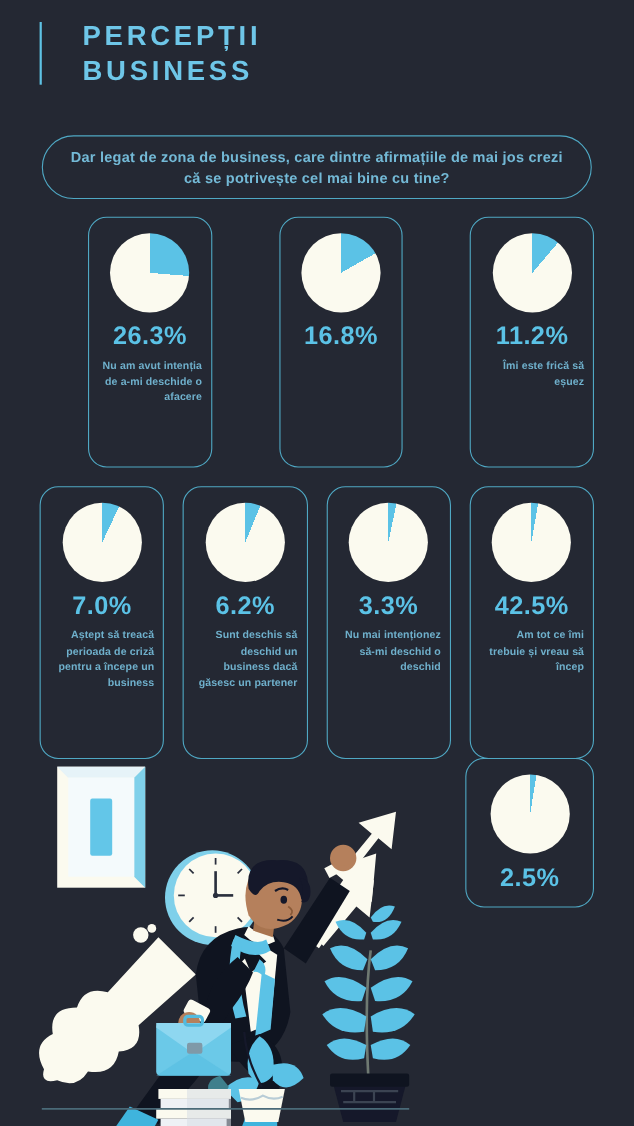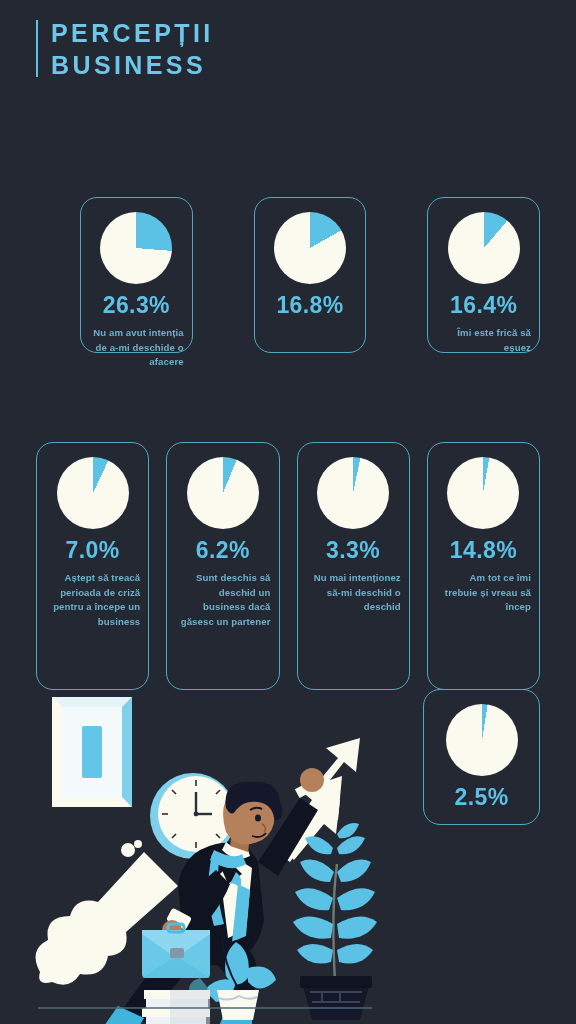--- a/index.html
+++ b/index.html
@@ -14,21 +14,21 @@
     width: 576px; height: 1024px;
     background: #242833;
   }
 
   
   .header {
     position: absolute;
     left: 36px; top: 18px;
     display: flex;
     align-items: stretch;
-    gap: 13px;
+    gap: 37px;
   }
   .header-rule {
     width: 2px;
     background: #5ec2e4;
     flex: 0 0 2px;
     margin-top: 2px;
     margin-bottom: 4px;
   }
   .header-title {
     color: #6ec6e8;
@@ -74,21 +74,21 @@
 
   .card {
     width: 117px;
     border: 1.3px solid #4fa8c4;
     border-radius: 17px;
     padding: 14px 8px 14px;
     display: flex;
     flex-direction: column;
     align-items: center;
   }
-  .card.r1 { height: 156px; margin-left: 44px; }
+  .card.r1 { height: 228px; margin-left: 44px; }
   .card.r2 { height: 248px; }
 
   .card-solo {
     position: absolute;
     left: 423px; top: 689px;
     width: 117px; height: 136px;
     border: 1.3px solid #4fa8c4;
     border-radius: 17px;
     padding: 14px 8px;
     display: flex;
@@ -130,34 +130,37 @@
 <body>
 
 <div class="page">
 
   <div class="header">
     <div class="header-rule"></div>
     <div class="header-title">PERCEPȚII
 BUSINESS</div>
   </div>
 
+  <div class="question-pill">
+    <div class="question-text">Dar legat de zona de business, care dintre afirmațiile de mai jos crezi că se potrivește cel mai bine cu tine?</div>
+  </div>
 
   <div class="row row-1">
     <div class="card r1">
       <div class="pie" style="background: conic-gradient(rgb(91, 194, 230) 0deg, rgb(91, 194, 230) 94.68deg, rgb(251, 250, 239) 94.68deg, rgb(251, 250, 239) 360deg);"></div>
       <div class="pct">26.3%</div>
       <div class="label">Nu am avut intenția de a-mi deschide o afacere</div>
     </div>
     <div class="card r1">
       <div class="pie" style="background: conic-gradient(rgb(91, 194, 230) 0deg, rgb(91, 194, 230) 60.48deg, rgb(251, 250, 239) 60.48deg, rgb(251, 250, 239) 360deg);"></div>
       <div class="pct">16.8%</div>
     </div>
     <div class="card r1">
       <div class="pie" style="background: conic-gradient(rgb(91, 194, 230) 0deg, rgb(91, 194, 230) 40.32deg, rgb(251, 250, 239) 40.32deg, rgb(251, 250, 239) 360deg);"></div>
-      <div class="pct">16.4%</div>
+      <div class="pct">11.2%</div>
       <div class="label">Îmi este frică să eșuez</div>
     </div>
   </div>
 
   <div class="row row-2">
     <div class="card r2">
       <div class="pie" style="background: conic-gradient(rgb(91, 194, 230) 0deg, rgb(91, 194, 230) 25.2deg, rgb(251, 250, 239) 25.2deg, rgb(251, 250, 239) 360deg);"></div>
       <div class="pct">7.0%</div>
       <div class="label">Aștept să treacă perioada de criză pentru a începe un business</div>
     </div>
@@ -166,21 +169,21 @@
       <div class="pct">6.2%</div>
       <div class="label">Sunt deschis să deschid un business dacă găsesc un partener</div>
     </div>
     <div class="card r2">
       <div class="pie" style="background: conic-gradient(rgb(91, 194, 230) 0deg, rgb(91, 194, 230) 11.88deg, rgb(251, 250, 239) 11.88deg, rgb(251, 250, 239) 360deg);"></div>
       <div class="pct">3.3%</div>
       <div class="label">Nu mai intenționez să-mi deschid o deschid</div>
     </div>
     <div class="card r2">
       <div class="pie" style="background: conic-gradient(rgb(91, 194, 230) 0deg, rgb(91, 194, 230) 10.08deg, rgb(251, 250, 239) 10.08deg, rgb(251, 250, 239) 360deg);"></div>
-      <div class="pct">14.8%</div>
+      <div class="pct">42.5%</div>
       <div class="label">Am tot ce îmi trebuie și vreau să încep</div>
     </div>
   </div>
 
   <div class="card-solo">
     <div class="pie" style="background: conic-gradient(rgb(91, 194, 230) 0deg, rgb(91, 194, 230) 9deg, rgb(251, 250, 239) 9deg, rgb(251, 250, 239) 360deg);"></div>
     <div class="pct">2.5%</div>
   </div>
 
   <svg class="illustration" viewBox="0 0 420 352">

